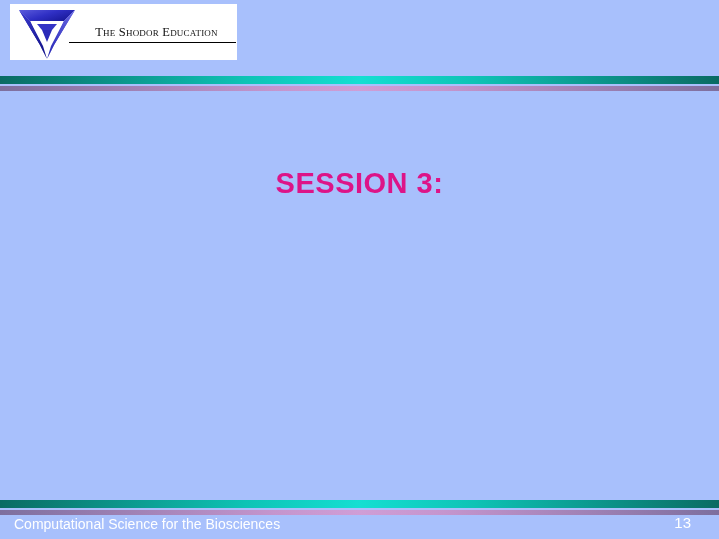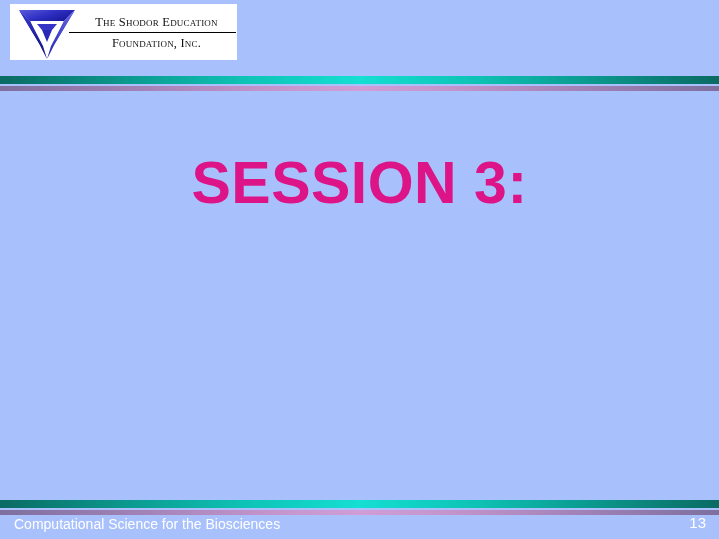--- a/index.html
+++ b/index.html
@@ -120,40 +120,40 @@
   
   #title {
     position: absolute;
     left: 0;
     top: 155px;
     width: 719px;
     text-align: center;
     color: #dd1488;
     font-family: "Liberation Sans", sans-serif;
     font-weight: bold;
-    font-size: 59px;
+    font-size: 29px;
     line-height: 57px;
     letter-spacing: 0.5px;
   }
 
   
   #footer-text {
     position: absolute;
     left: 14px;
     top: 515px;
     color: #ffffff;
     font-family: "Liberation Sans", sans-serif;
     font-size: 14px;
     line-height: 18px;
     white-space: nowrap;
   }
 
   #page-number {
     position: absolute;
-    right: 13px;
+    right: 28px;
     top: 514px;
     color: #ffffff;
     font-family: "Liberation Sans", sans-serif;
     font-size: 15px;
     line-height: 18px;
   }
 </style>
 </head>
 <body>
 
@@ -191,21 +191,20 @@
         <polygon points="19,17 25,24 31,38 27,29" fill="#ffffff" opacity="0.55"></polygon>
         <polygon points="43,17 37,24 31,38 35,29" fill="#ffffff" opacity="0.55"></polygon>
         <polygon points="21,19 41,19 36,25 26,25" fill="#3434c6"></polygon>
         <polygon points="26,25 36,25 31,37" fill="#2a2ab8"></polygon>
       </svg>
     </div>
 
     <div id="logo-text-block">
       <div class="logo-line" id="logo-line-1">The Shodor Education</div>
       <div id="logo-rule"></div>
-      <div class="logo-line" id="logo-line-2">Foundation, Inc.</div>
     </div>
   </div>
 
   <div class="teal-bar" id="top-teal-bar"></div>
   <div class="purple-bar" id="top-purple-bar"></div>
 
   <div id="title">
     <div>SESSION 3:</div>
   </div>
 

